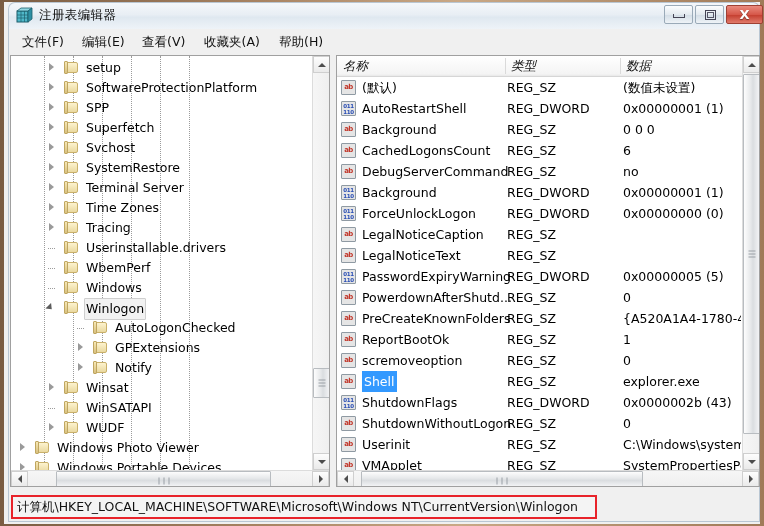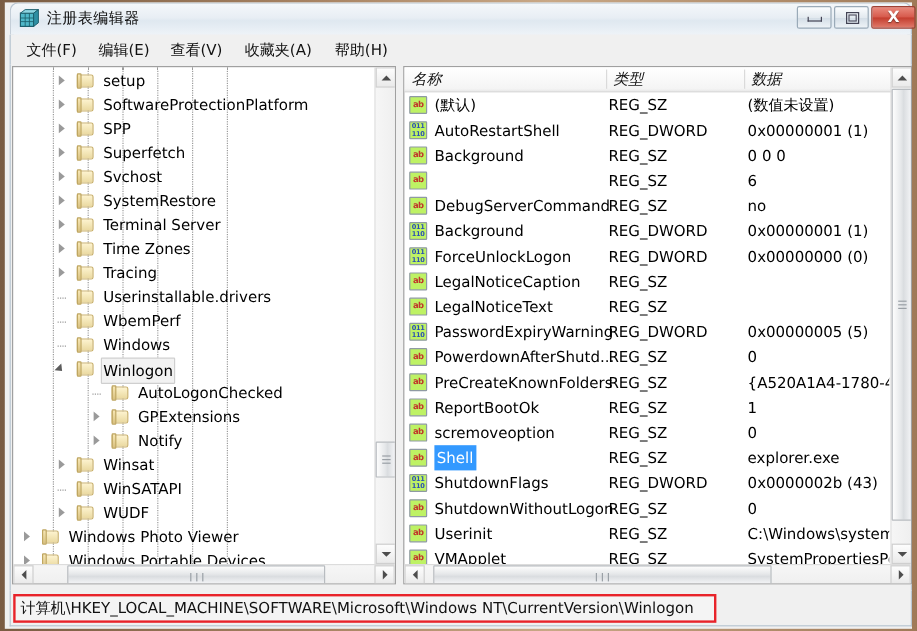--- a/index.html
+++ b/index.html
@@ -320,21 +320,21 @@
   }
   .lrow.selected .c-name {
     background:#3399ff; color:#fff;
     padding:0 2px;
   }
 
   
   .vicon {
     position:absolute; left:4px; top:3px;
     width:15px; height:15px;
-    background:#bef264;
+    background:#e5e5e5;
     border:1px solid #8f9aa3;
     box-sizing:border-box;
     border-radius:1px;
     font-size:7px; font-weight:bold;
     line-height:13px; text-align:center;
     letter-spacing:-0.5px;
     overflow:hidden;
   }
   .vicon.ab { color:#c1372b; }
   .vicon.bin {
@@ -643,20 +643,21 @@
               <span class="c-data">0x00000001 (1)</span>
             </div>
             <div class="lrow" style="top: 42px;">
               <span class="vicon ab">ab</span>
               <span class="c-name">Background</span>
               <span class="c-type">REG_SZ</span>
               <span class="c-data">0 0 0</span>
             </div>
             <div class="lrow" style="top: 63px;">
               <span class="vicon ab">ab</span>
+              <span class="c-name">CachedLogonsCount</span>
               <span class="c-type">REG_SZ</span>
               <span class="c-data">6</span>
             </div>
             <div class="lrow" style="top: 84px;">
               <span class="vicon ab">ab</span>
               <span class="c-name">DebugServerCommand</span>
               <span class="c-type">REG_SZ</span>
               <span class="c-data">no</span>
             </div>
             <div class="lrow" style="top: 105px;">

